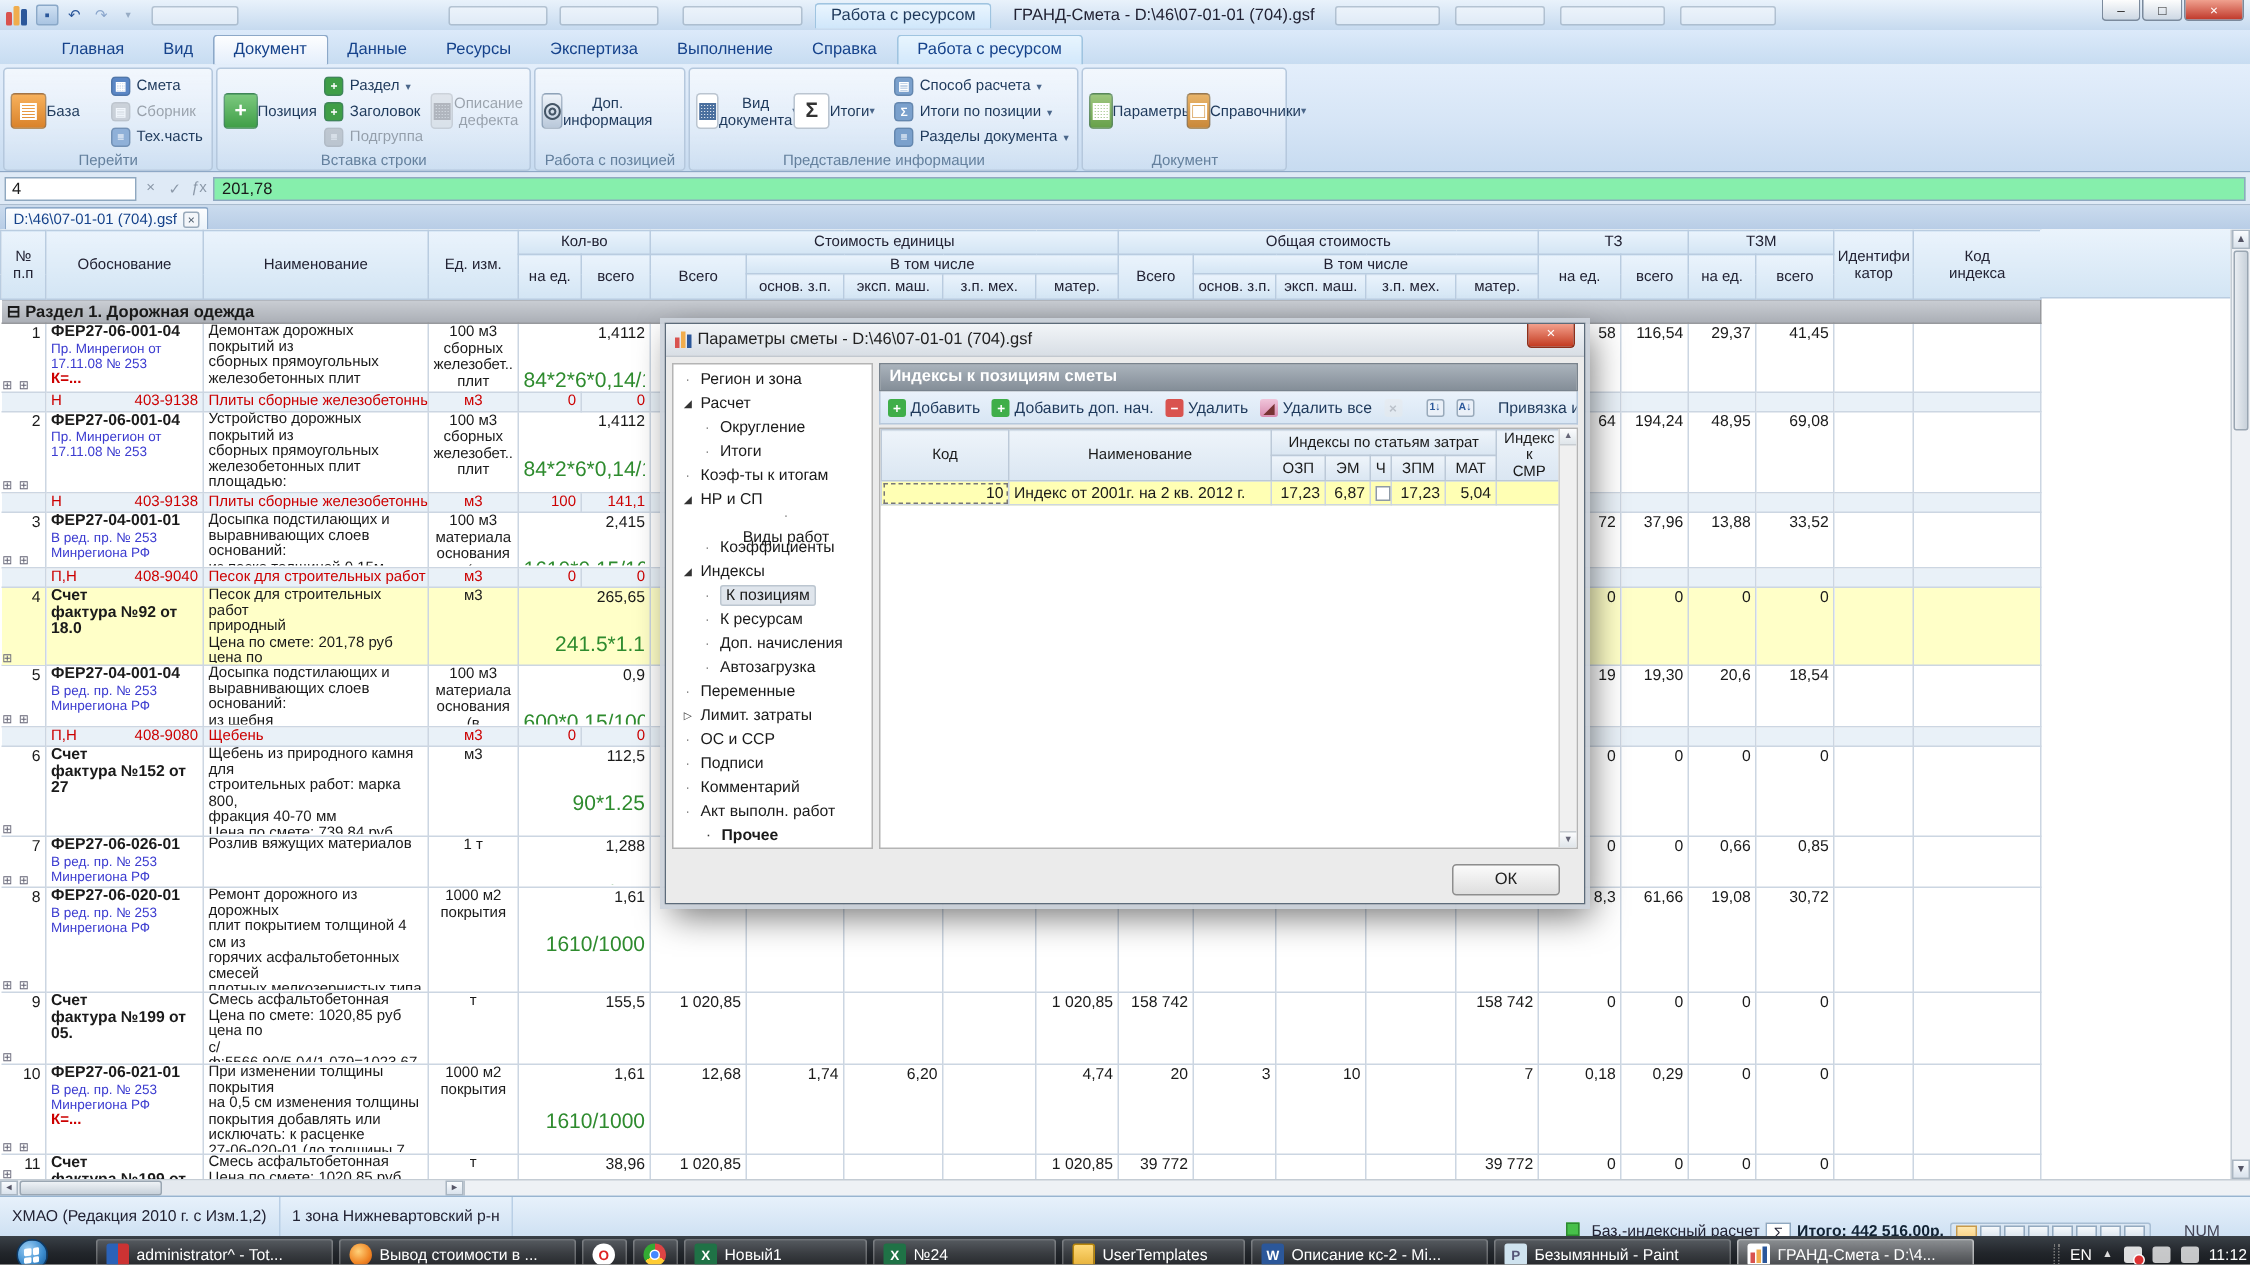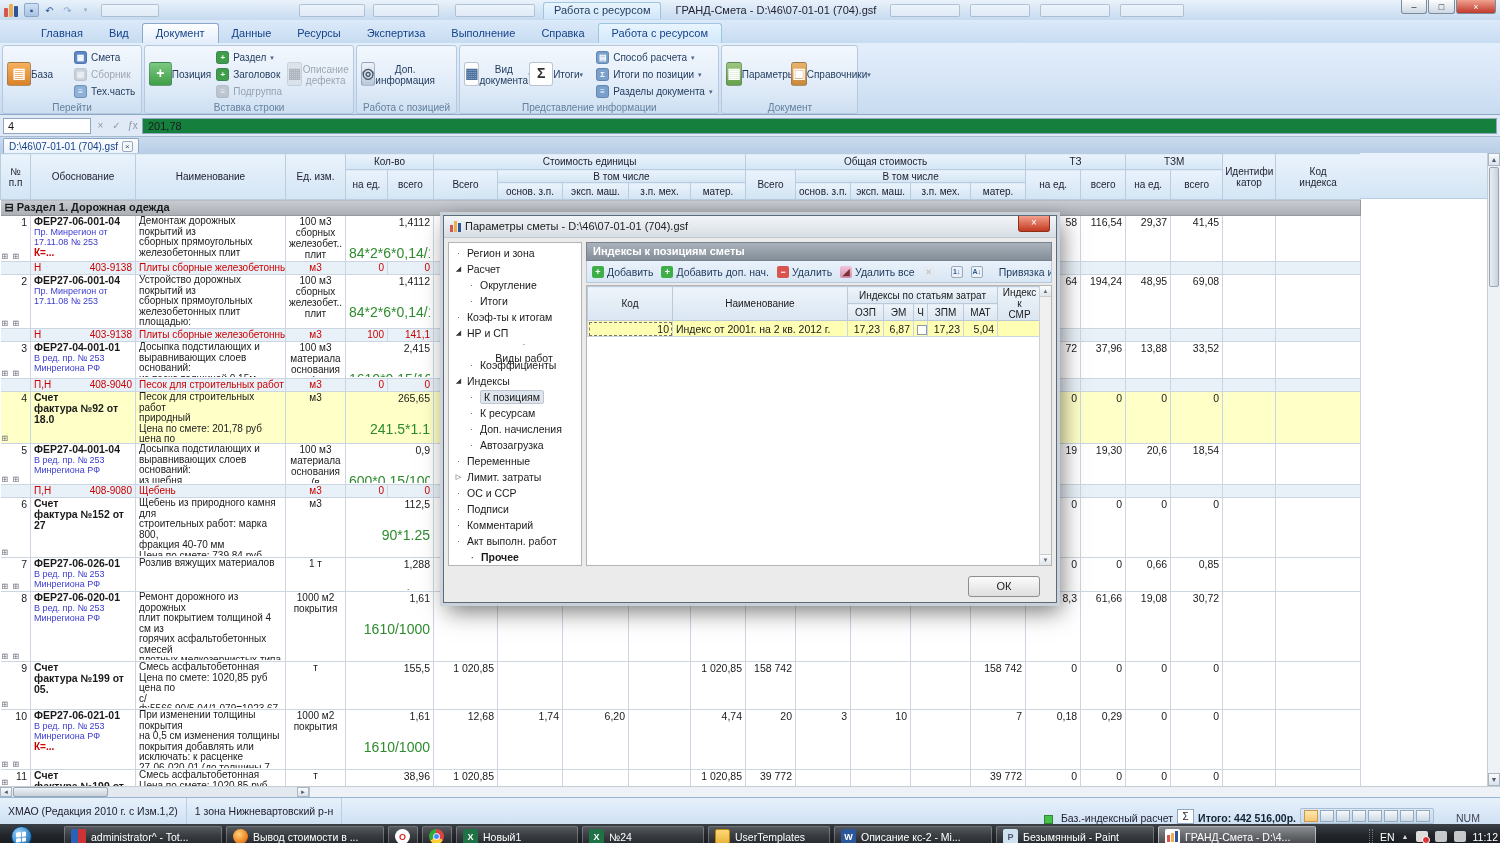--- a/index.html
+++ b/index.html
@@ -60,21 +60,21 @@
   .ic-calcmethod{background:#7aa0cc}.ic-calcmethod::before{content:"▤"}
   .ic-postotals{background:#7aa0cc}.ic-postotals::before{content:"Σ"}
   .ic-docsections{background:#7aa0cc}.ic-docsections::before{content:"≡"}
   .ic-params{background:linear-gradient(#9ec77f,#67a04a)}.ic-params::before{content:"▦"}
   .ic-reference{background:linear-gradient(#e8b46a,#c9883a)}.ic-reference::before{content:"▣"}
 
   
   .fbar { height:22px; background:#dfeaf6; border-bottom:1px solid #aabccf; display:flex; align-items:center; padding:0 3px; gap:3px; }
   .namebox { width:88px; height:16px; background:#fff; border:1px solid #8fa8c0; padding:1px 4px; }
   .fsym { color:#8b98a8; font-size:10px; width:13px; text-align:center; }
-  .fvalue { flex:1; height:16px; background:#15803d; border:1px solid #8fa8c0; padding:1px 5px; }
+  .fvalue { flex:1; height:16px; background:#86efac; border:1px solid #8fa8c0; padding:1px 5px; }
   .doctabs { height:16px; background:linear-gradient(#cadbee,#b8cde6); display:flex; align-items:flex-end; padding-left:3px; }
   .dtab { display:flex; align-items:center; gap:4px; background:linear-gradient(#fdfeff,#eaf2fa); border:1px solid #8ca8c8; border-bottom:none; border-radius:2px 2px 0 0; font-size:10px; color:#15428b; padding:1px 5px; height:15px; }
   .dtab .x { width:11px; height:11px; border:1px solid #9ab; background:#f3f6fa; color:#456; font-size:8px; line-height:9px; text-align:center; border-radius:2px; }
 
   
   .gridwrap { position:relative; height:633px; background:#fff; overflow:hidden; }
   table.grid { border-collapse:collapse; table-layout:fixed; width:1360px; }
   .grid th { background:linear-gradient(#eaf3fc,#d3e5f4); border:1px solid #b9cce0; font-weight:normal; font-size:10px; color:#223; padding:0 2px; text-align:center; }
   .grid td { border-right:1px solid #ccd6e2; border-bottom:1px solid #ccd6e2; vertical-align:top; padding:0 3px; overflow:hidden; }
   .clip { overflow:hidden; }
@@ -101,21 +101,21 @@
   .vthumb { position:absolute; top:14px; left:1px; width:10px; height:120px; background:linear-gradient(90deg,#e9edf2,#c8d1da); border:1px solid #9aa6b2; border-radius:2px; }
   .vscroll .down { position:absolute; bottom:0; left:0; right:0; }
 
   
   .hscrollrow { height:11px; background:#eef1f5; border-top:1px solid #c4ccd4; position:relative; }
   .hscroll { position:absolute; left:0; top:0; width:310px; height:10px; display:flex; background:#e4e9ef; border-right:1px solid #b8c2cc; }
   .harr { width:12px; height:10px; background:linear-gradient(#fafcfe,#d9e2ec); border:1px solid #aab6c2; font-size:6px; color:#556; text-align:center; line-height:8px; }
   .hthumb { width:95px; height:10px; background:linear-gradient(#eef2f6,#c8d1da); border:1px solid #9aa6b2; border-radius:2px; margin-left:1px; }
   .statusbar { height:27px; background:linear-gradient(#e7f1fb,#cfe1f3); border-top:1px solid #98b4d0; display:flex; align-items:center; font-size:10.5px; color:#223; position:relative; }
   .st-seg { padding:0 8px; border-right:1px solid #b9cfe6; height:100%; display:flex; align-items:center; }
-  .st-right { position:absolute; right:2px; top:2px; bottom:0; display:flex; align-items:flex-end; gap:4px; }
+  .st-right { position:absolute; right:2px; top:17px; bottom:0; display:flex; align-items:flex-start; gap:4px; }
   .gsq { width:9px; height:9px; background:#47c04a; border:1px solid #2d8a30; margin-right:4px; }
   .sigbox { width:17px; height:15px; background:#fff; border:1px solid #8fa8c0; text-align:center; font-size:10px; line-height:13px; }
   .viewicons { display:flex; gap:2px; background:linear-gradient(#dce8f4,#c8d9eb); border:1px solid #a8bed4; padding:1px 3px; border-radius:2px; }
   .vic { width:14px; height:12px; background:linear-gradient(#f6f9fc,#cdd9e6); border:1px solid #93a9bf; }
   .vic.on { background:linear-gradient(#ffe8b0,#f7c873); border-color:#c89a4a; }
   .numlock { width:60px; text-align:center; color:#445; }
 
   
   .taskbar { height:25px; background:linear-gradient(#3a4047,#22262b 45%,#121418); display:flex; align-items:center; padding:0 2px; position:relative; }
   .orb { width:30px; height:22px; display:flex; align-items:center; justify-content:center; margin:0 28px 0 4px; }

